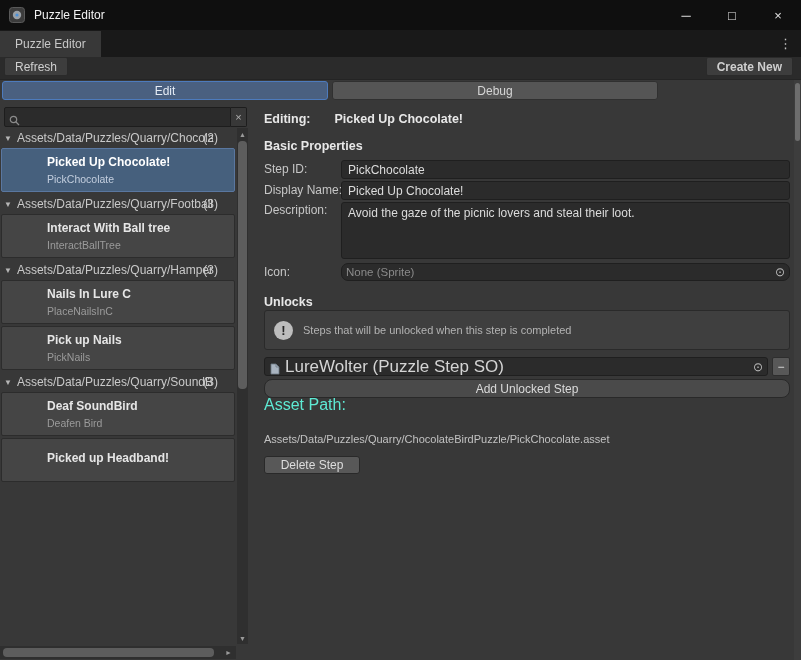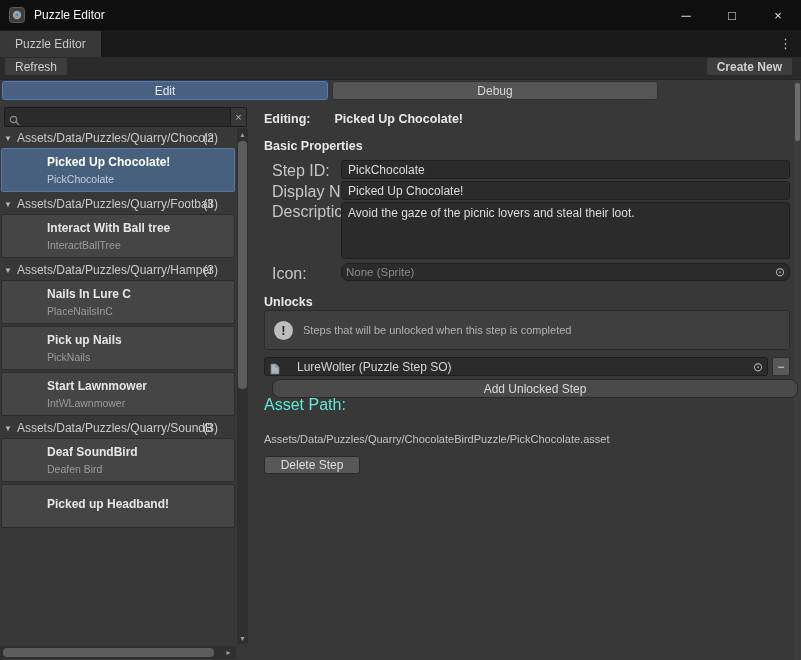--- a/index.html
+++ b/index.html
@@ -56,42 +56,42 @@
   .hscroll .sb-arrow{position:absolute;right:1px;top:0;width:13px;height:13px;color:#9a9a9a;font-size:7px;display:flex;align-items:center;justify-content:center;}
   
   .winscroll{position:absolute;left:794px;top:80px;width:7px;height:580px;background:#3d3d3d;}
   .winscroll .thumb{position:absolute;top:3px;left:1px;width:5px;height:58px;background:#6d6d6d;border-radius:3px;}
   
   .editor{position:absolute;left:252px;top:100px;width:542px;height:560px;}
   .ed-abs{position:absolute;}
   .h-bold{font-size:12.5px;font-weight:bold;color:#e8e8e8;}
   .editing-row{left:12px;top:12px;display:flex;gap:24px;}
   .sec-basic{left:12px;top:39px;}
-  .f-label{font-size:16px;color:#c6c6c6;margin-left:8px;}
+  .f-label{font-size:12px;color:#c6c6c6;}
   .lbl-stepid{left:12px;top:62px;}
   .lbl-display{left:12px;top:83px;}
   .lbl-desc{left:12px;top:103px;}
   .lbl-icon{left:12px;top:165px;}
   .txt-field{background:#2b2b2b;border:1px solid #1f1f1f;border-radius:3px;color:#dcdcdc;font-size:12px;font-family:inherit;outline:none;padding:0 6px;height:19px;}
   .fld-stepid{left:89px;top:60px;width:449px;}
   .fld-display{left:89px;top:81px;width:449px;}
   .fld-desc{left:89px;top:102px;width:449px;height:57px;resize:none;padding:3px 6px;line-height:15px;}
   .obj-field{left:89px;top:163px;width:449px;background:#2b2b2b;border:1px solid #1f1f1f;border-radius:7px;height:18px;display:flex;align-items:center;padding:0 4px;}
   .obj-none{font-size:11.5px;color:#8a8a8a;}
   .obj-picker{margin-left:auto;color:#b8b8b8;font-size:12px;line-height:1;}
   .sec-unlocks{left:12px;top:195px;}
   .helpbox{left:12px;top:210px;width:526px;height:40px;background:#3f3f3f;border:1px solid #2a2a2a;border-radius:3px;display:flex;align-items:center;}
   .info-icon{width:19px;height:19px;border-radius:50%;background:#bdbdbd;color:#262626;font-weight:bold;font-size:13px;display:flex;align-items:center;justify-content:center;margin:0 10px 0 9px;flex:0 0 auto;}
   .help-text{font-size:11px;color:#b3b3b3;}
   .unlock-row{left:12px;top:257px;width:526px;height:19px;display:flex;}
   .unlock-field{width:504px;height:19px;background:#2b2b2b;border:1px solid #1f1f1f;border-radius:3px;display:flex;align-items:center;padding:0 4px;}
   .so-icon{width:12px;height:12px;margin-right:4px;flex:0 0 auto;}
-  .unlock-label{font-size:12px;color:#d4d4d4;white-space:nowrap;overflow:hidden;margin-left:12px;}
+  .unlock-label{font-size:17px;color:#d4d4d4;white-space:nowrap;overflow:hidden;}
   .minus-btn{margin-left:auto;width:18px;height:19px;background:#585858;border:1px solid #2e2e2e;border-radius:2px;color:#dddddd;font-size:12px;display:flex;align-items:center;justify-content:center;font-family:inherit;}
-  .add-btn{left:20px;top:279px;width:526px;height:19px;background:#4a4a4a;border:1px solid #292929;border-radius:8px;color:#dadada;font-size:12px;display:flex;align-items:center;justify-content:center;font-family:inherit;}
+  .add-btn{left:12px;top:279px;width:526px;height:19px;background:#4a4a4a;border:1px solid #292929;border-radius:8px;color:#dadada;font-size:12px;display:flex;align-items:center;justify-content:center;font-family:inherit;}
   .assetpath-lbl{left:12px;top:296px;font-size:16px;color:#5eead4;}
   .assetpath-val{left:12px;top:333px;font-size:11px;color:#c2c2c2;}
   .delete-btn{left:12px;top:356px;width:96px;height:18px;background:#585858;border:1px solid #292929;border-radius:3px;color:#dddddd;font-size:12px;display:flex;align-items:center;justify-content:center;font-family:inherit;}
 </style>
 </head>
 <body>
 
 <div class="titlebar">
   <span class="app-icon">
     <svg width="16" height="16" viewBox="0 0 16 16">
@@ -164,24 +164,20 @@
     <span class="gcount">(3)</span>
   </div>
   <div class="step-item">
     <div class="it">Nails In Lure C</div>
     <div class="is">PlaceNailsInC</div>
   </div>
   <div class="step-item">
     <div class="it">Pick up Nails</div>
     <div class="is">PickNails</div>
   </div>
-  <div class="step-item">
-    <div class="it">Start Lawnmower</div>
-    <div class="is">IntWLawnmower</div>
-  </div>
 
   <div class="group-header">
     <span class="fold">▼</span>
     <span class="gpath">Assets/Data/Puzzles/Quarry/SoundBird</span>
     <span class="gcount">(3)</span>
   </div>
   <div class="step-item">
     <div class="it">Deaf SoundBird</div>
     <div class="is">Deafen Bird</div>
   </div>

